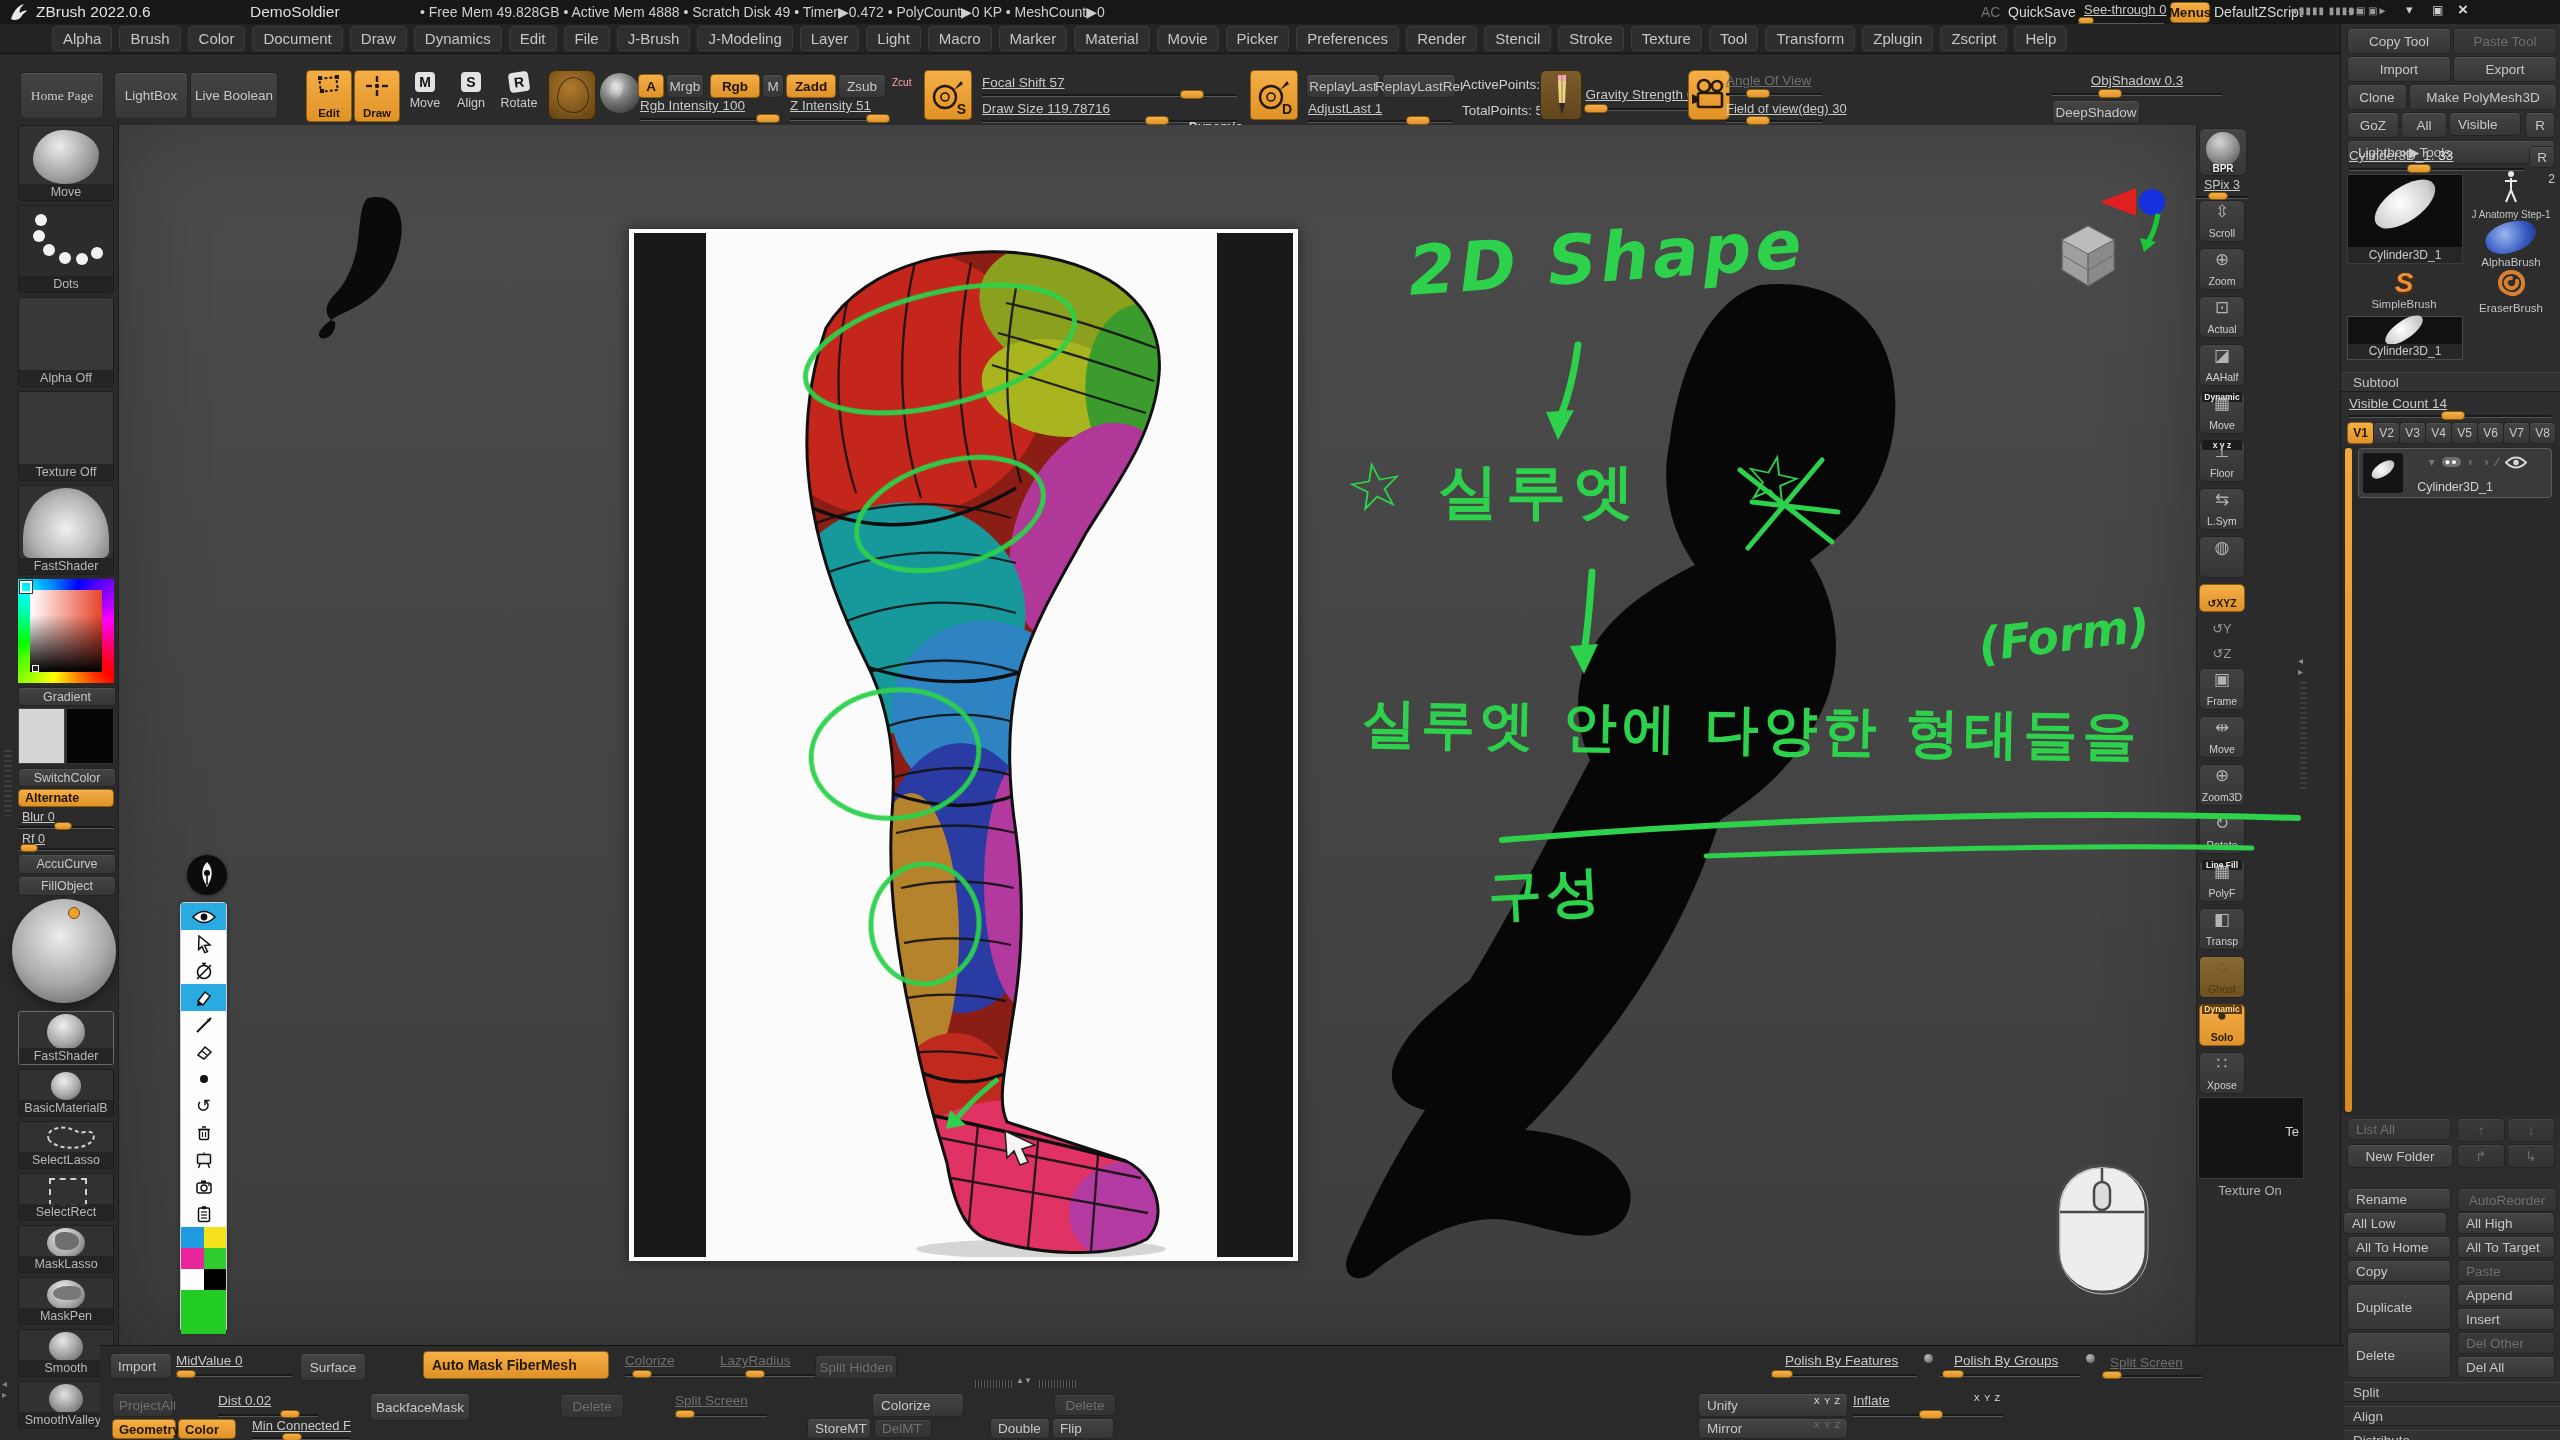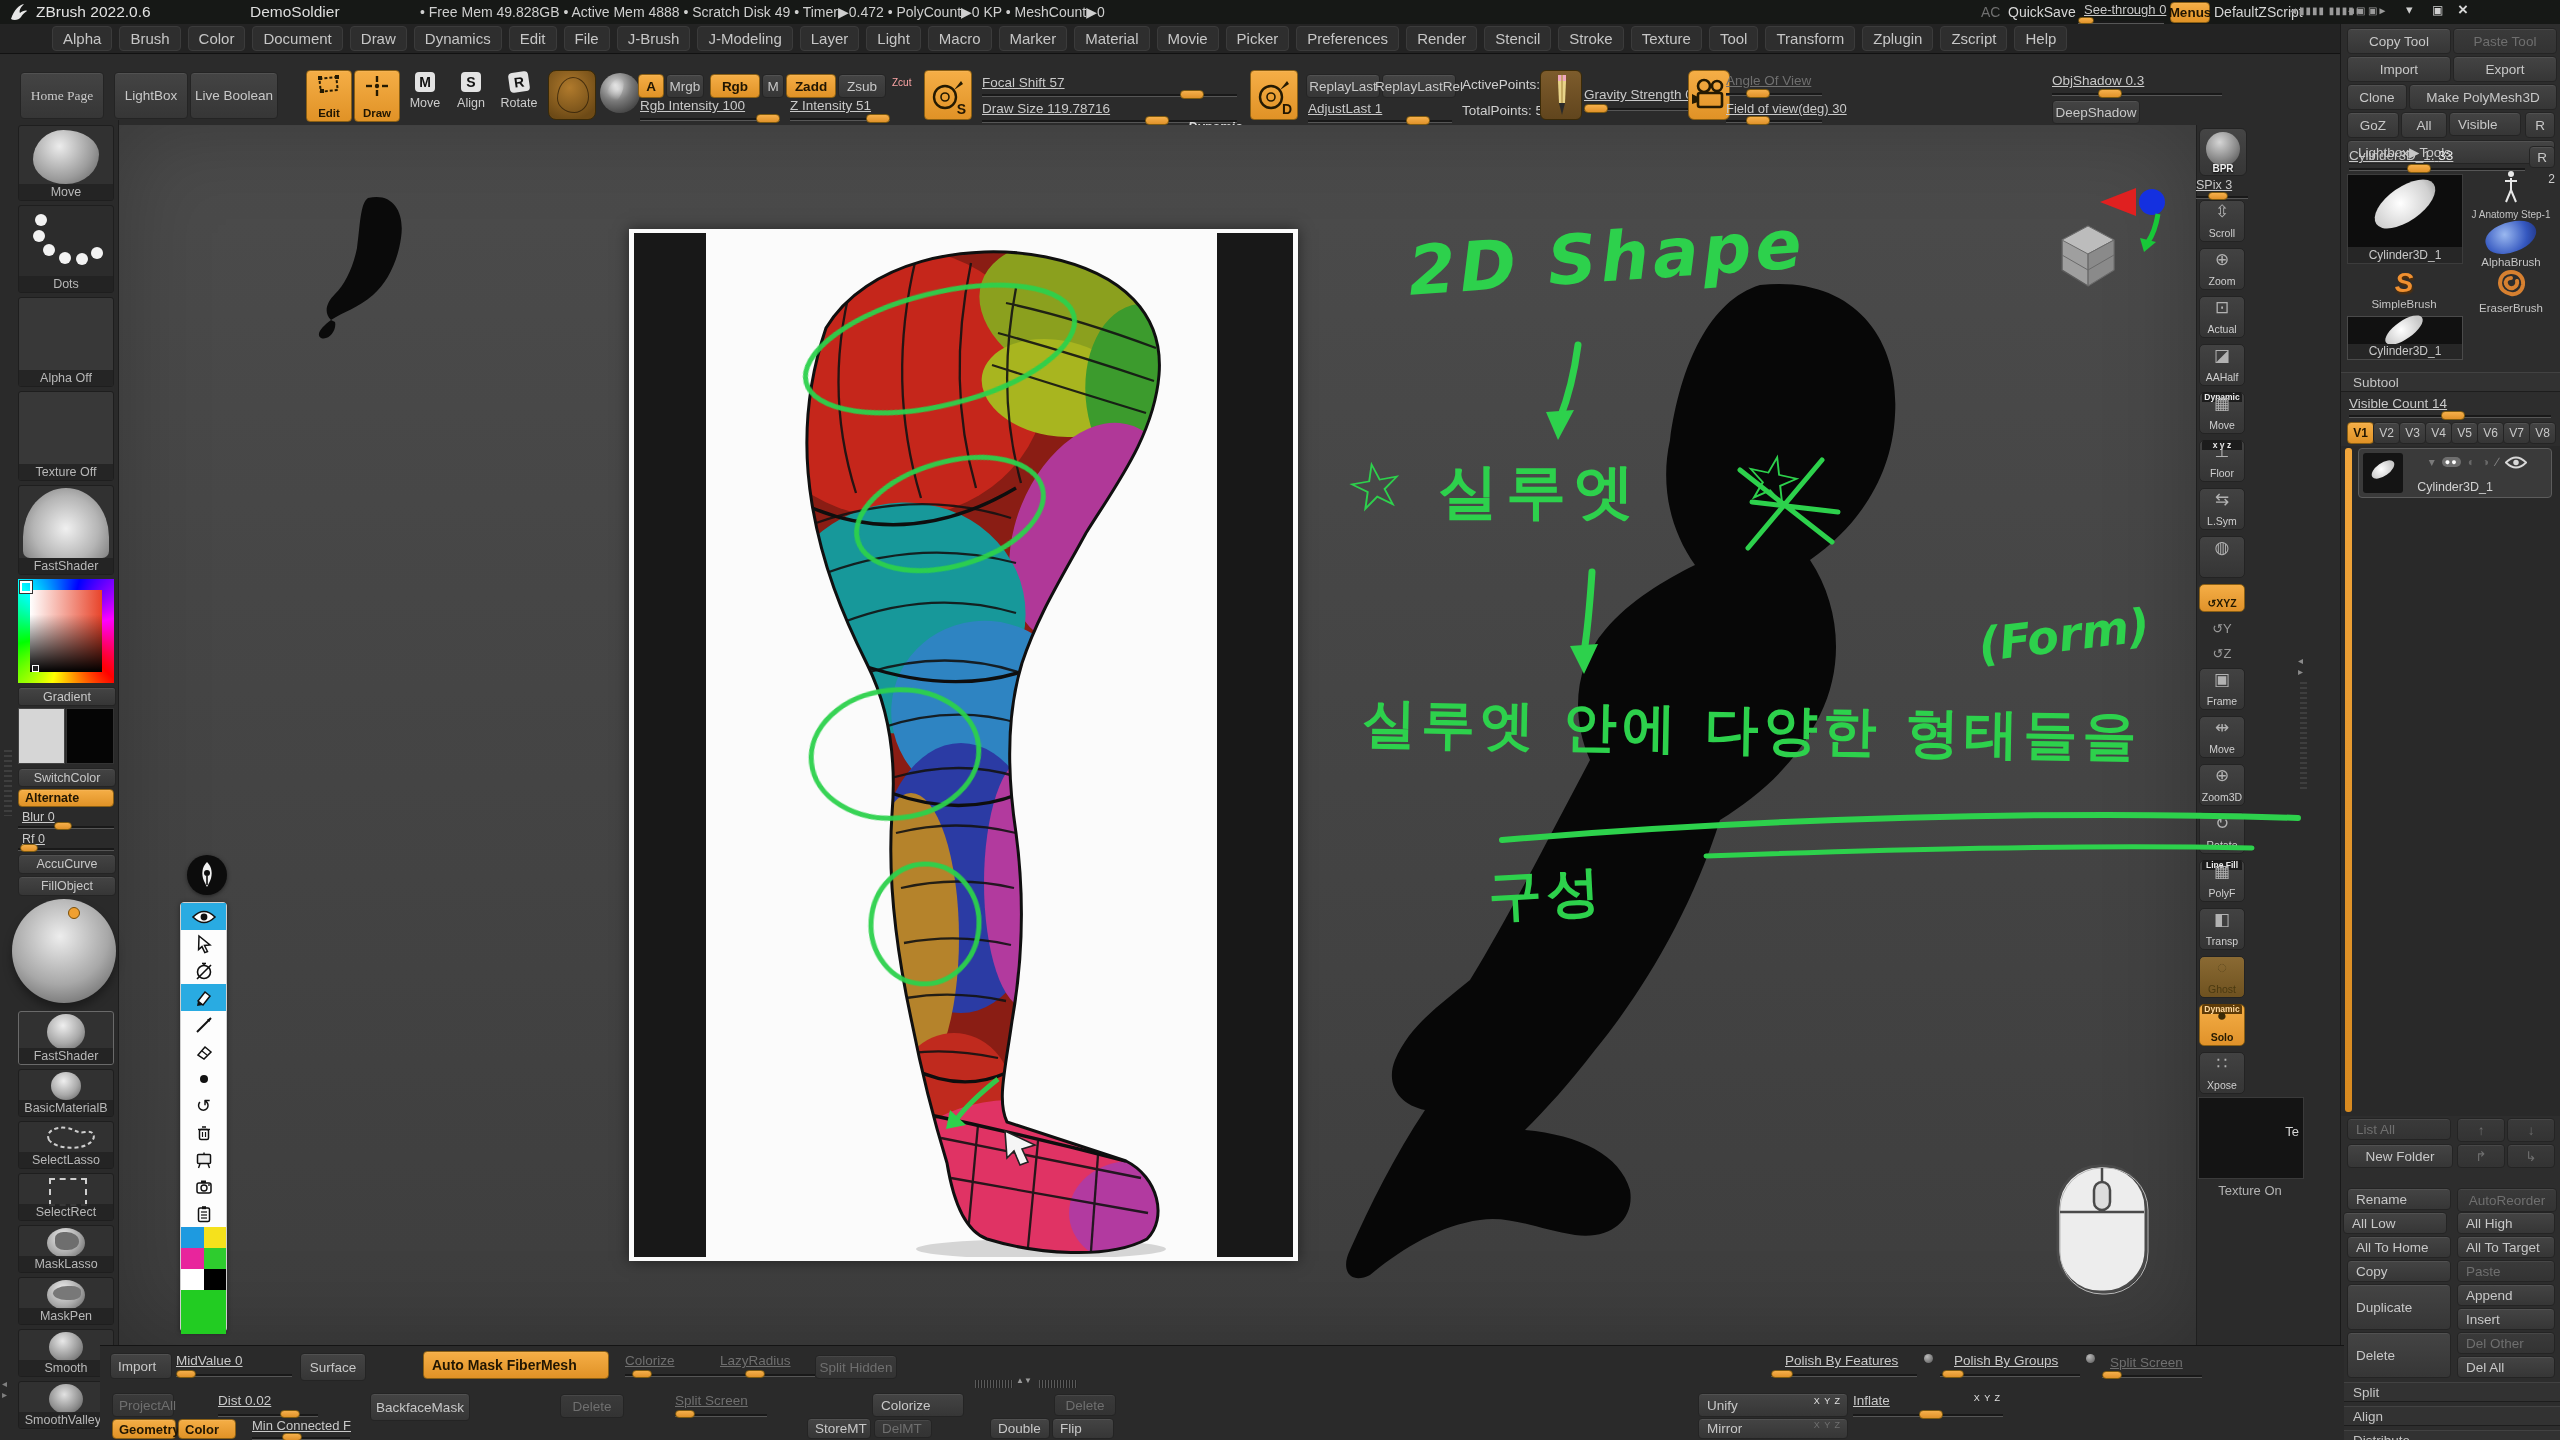--- a/index.html
+++ b/index.html
@@ -12,21 +12,21 @@
        color:#c8c8c8;font-size:13.5px;white-space:nowrap;box-shadow:inset 0 1px 0 rgba(255,255,255,.07);}
   .btn.or{background:linear-gradient(#f5ae46,#e09226);color:#211602;border-color:#8a5f14;font-weight:bold;}
   .btn.dis{color:#6f6f6f;background:linear-gradient(#3a3a3a,#333);}
   
   .sld{position:absolute;color:#c9c9c9;font-size:13.5px;white-space:nowrap;}
   .sld .slbl{position:absolute;left:0;top:0;text-decoration:underline;}
   .sld .trk{position:absolute;left:0;right:0;height:2px;background:#191919;border-bottom:1px solid #565656;}
   .sld .hdl{position:absolute;width:24px;height:9px;top:-4px;background:linear-gradient(#f6b04b,#e0922a);
             border:1px solid #7d5a10;border-radius:4px;box-sizing:border-box;}
   .sld.dis{color:#6f6f6f;}
-  .sld.ctr .slbl{width:100%;}
+  .sld.ctr .slbl{width:100%;text-align:center;}
   
   #menubar{position:absolute;left:0;top:24px;width:2560px;height:30px;background:#232323;border-bottom:1px solid #121212;
            display:flex;align-items:center;padding-left:52px;gap:7px;box-sizing:border-box;}
   .mitem{background:#2e2e2e;border:1px solid #3b3b3b;border-radius:4px;color:#c6c6c6;font-size:15px;
          padding:2px 10px;line-height:19px;}
   
   .titem{position:absolute;left:18px;width:96px;background:#313131;border:1px solid #1e1e1e;border-radius:3px;overflow:hidden;box-sizing:border-box;}
   .titem .tl{position:absolute;bottom:0;left:0;right:0;font-size:12.5px;color:#b8b8b8;text-align:center;
              background:rgba(34,34,34,.88);line-height:16px;}
   .ball{border-radius:50%;background:radial-gradient(circle at 42% 32%,#efefef,#a9a9a9 55%,#616161 95%);}

